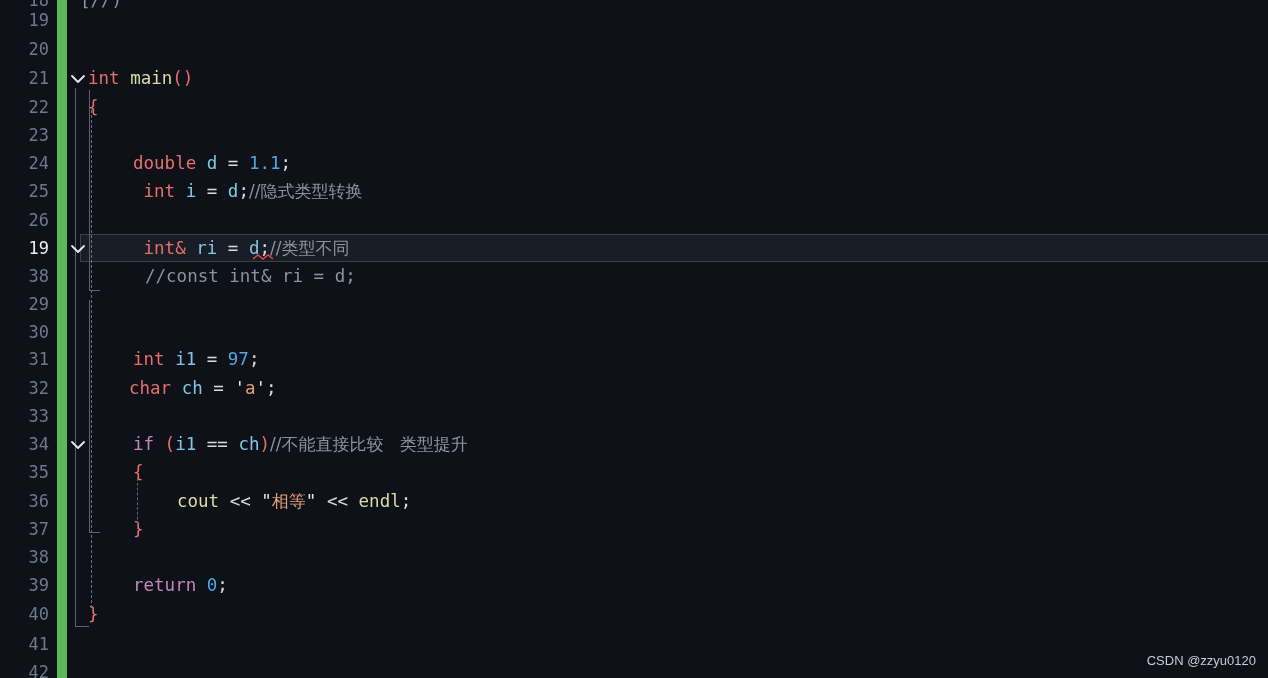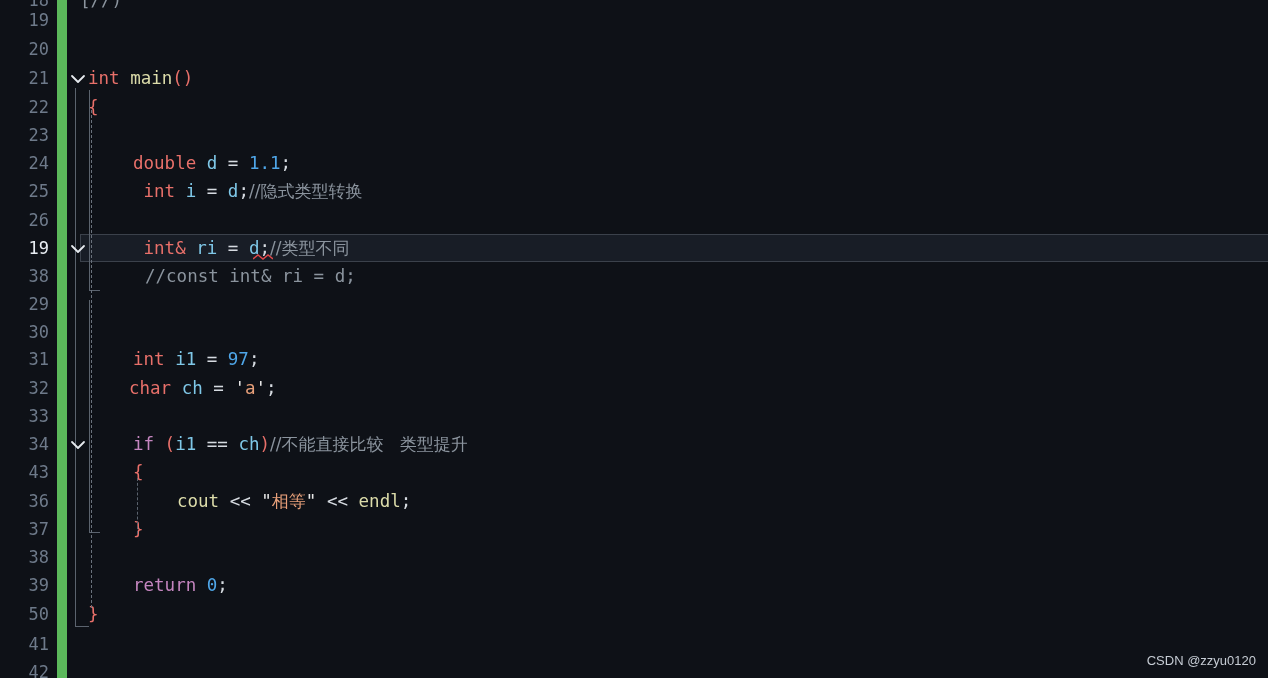--- a/index.html
+++ b/index.html
@@ -282,25 +282,25 @@
     <div class="ln" style="top:177px;padding-left:44px;">25</div>
     <div class="ln" style="top:206px;">26</div>
     <div class="ln current" style="top:234px;">19</div>
     <div class="ln" style="top:262px;">38</div>
     <div class="ln" style="top:290px;">29</div>
     <div class="ln" style="top:318px;">30</div>
     <div class="ln" style="top:345px;">31</div>
     <div class="ln" style="top:374px;">32</div>
     <div class="ln" style="top:402px;">33</div>
     <div class="ln" style="top:430px;">34</div>
-    <div class="ln" style="top:458px;">43</div>
+    <div class="ln" style="top:458px;">35</div>
     <div class="ln" style="top:487px;">36</div>
     <div class="ln" style="top:515px;">37</div>
     <div class="ln" style="top:543px;padding-left:12px;">38</div>
     <div class="ln" style="top:571px;">39</div>
-    <div class="ln" style="top:600px;">50</div>
+    <div class="ln" style="top:600px;">40</div>
     <div class="ln" style="top:630px;">41</div>
     <div class="ln" style="top:658px;">42</div>
   </div>
 
   <div class="watermark">CSDN @zzyu0120</div>
 
 </div>
 
 </body></html>

